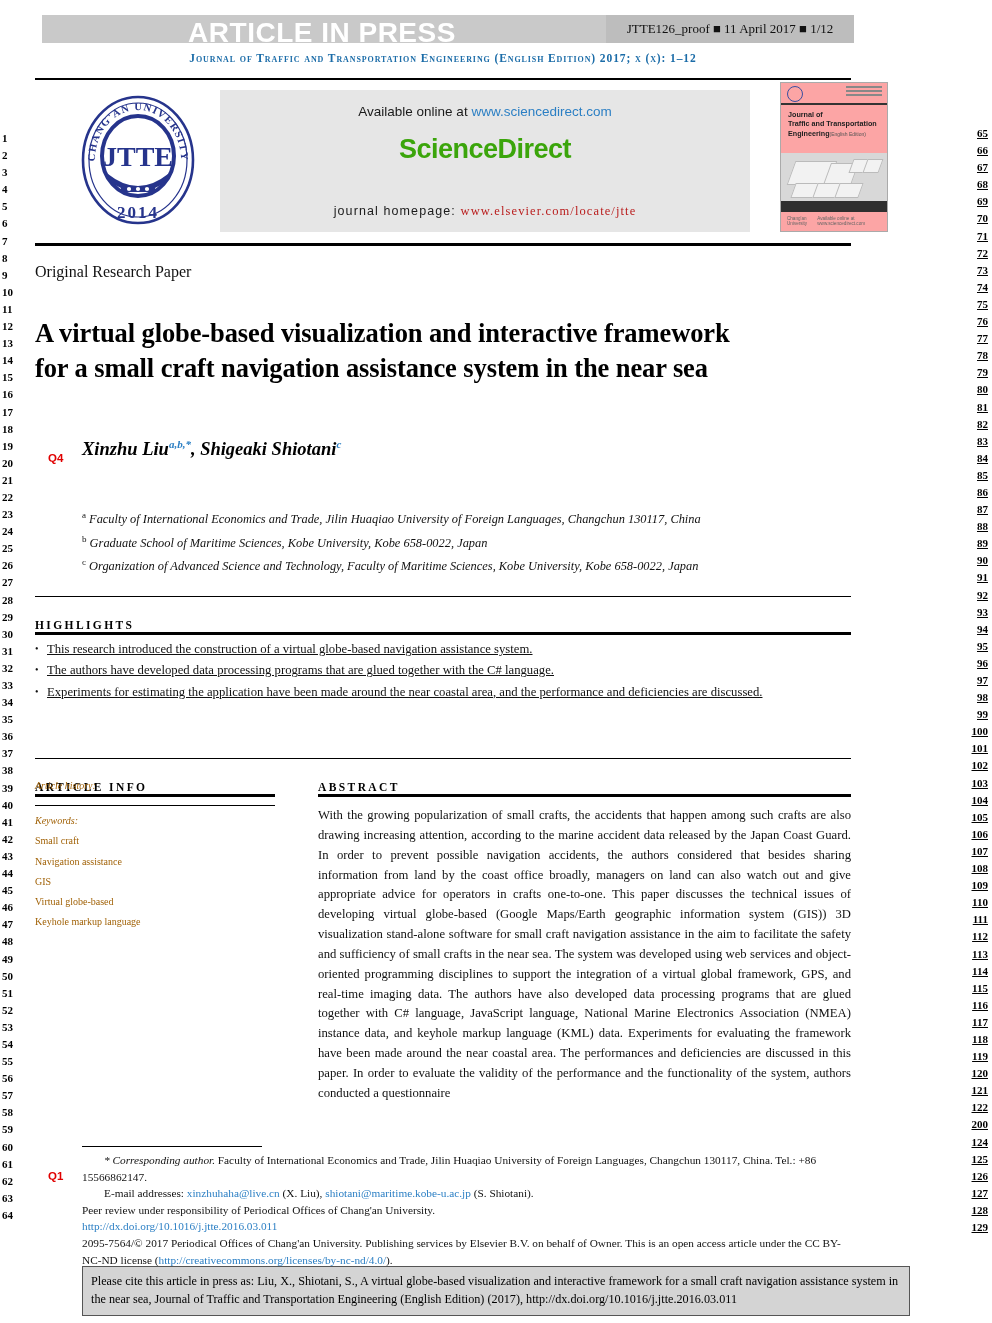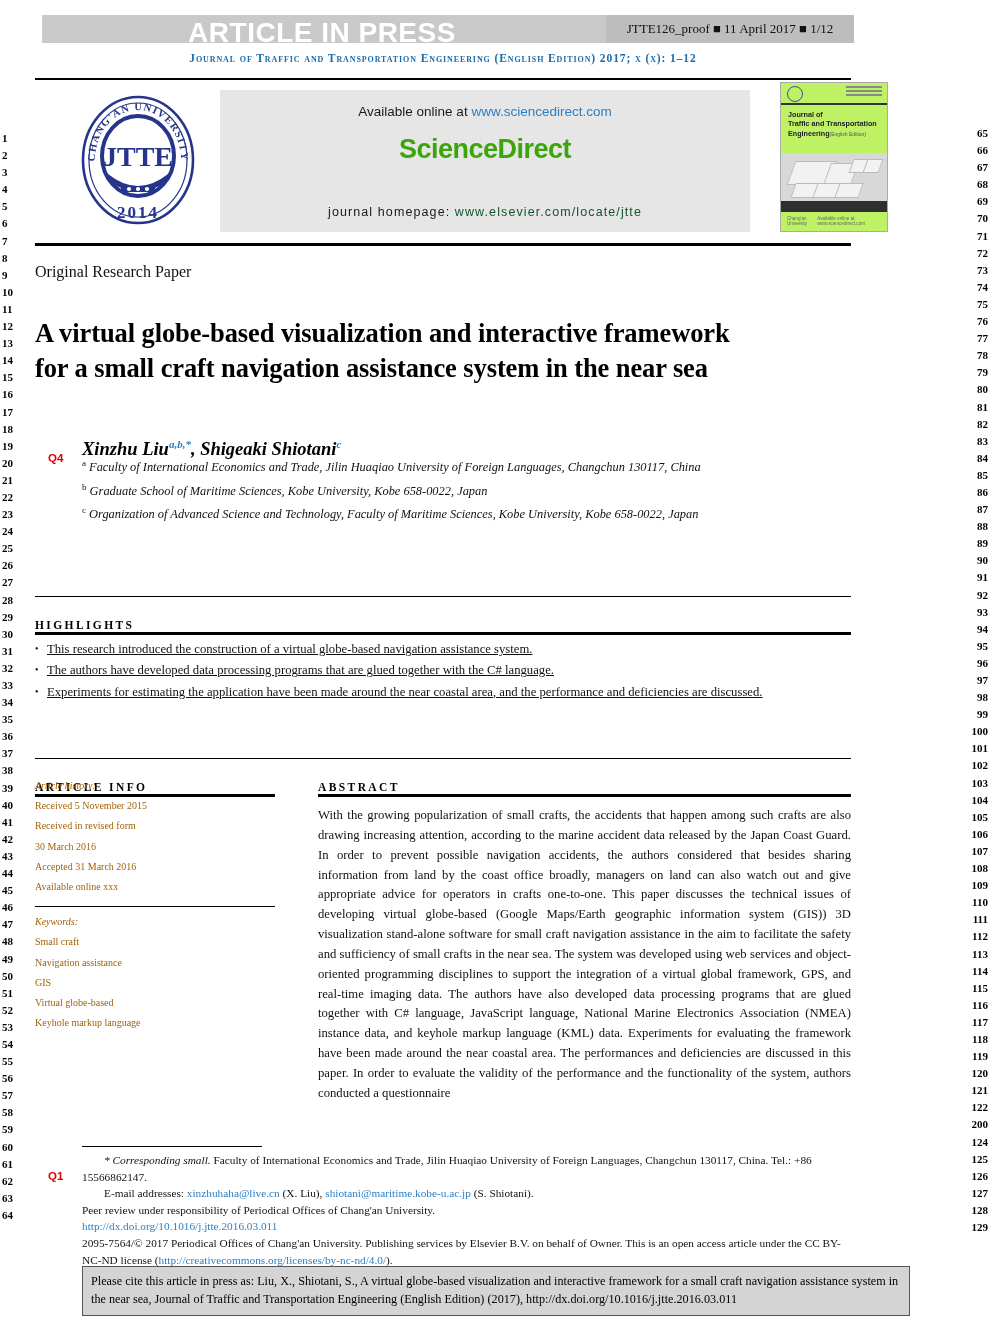--- a/index.html
+++ b/index.html
@@ -145,30 +145,30 @@
     position: absolute;
     left: 0;
     bottom: 13px;
     width: 100%;
     text-align: center;
     font-family: "Liberation Sans", sans-serif;
     font-size: 12.5px;
     letter-spacing: 1.1px;
     color: #1a1a1a;
   }
-  .sd-home a { color: #14532d; text-decoration: none; }
+  .sd-home a { color: #b91c1c; text-decoration: none; font-family: Liberation Serif, serif; }
 
   
   .cover {
     position: absolute;
     left: 745px;
     top: 0px;
     width: 106px;
     height: 148px;
-    background: #bef264;
+    background: #fca5a5;
     border: 1px solid #aaa;
     overflow: hidden;
   }
   .cover .c-hdr {
     position: absolute; left: 0; top: 0; width: 100%; height: 22px;
     border-bottom: 2px solid #333; box-sizing: border-box;
   }
   .cover .c-seal {
     position: absolute; left: 6px; top: 3px; width: 14px; height: 14px;
     border: 1px solid #3b4fa0; border-radius: 50%;
@@ -251,21 +251,21 @@
   .q-mark {
     position: absolute;
     color: #e00000;
     font-family: "Liberation Sans", sans-serif;
     font-weight: bold;
     font-size: 11.5px;
   }
   .affils {
     position: absolute;
     left: 82px;
-    top: 454px;
+    top: 506px;
     width: 800px;
     font-size: 12.4px;
     font-style: italic;
     line-height: 19.6px;
     color: #111;
   }
   .affils sup { font-style: normal; font-size: 9px; }
 
   
   .sec-head {
@@ -426,21 +426,21 @@
     <div>56</div>
     <div>57</div>
     <div>58</div>
     <div>59</div>
     <div>60</div>
     <div>61</div>
     <div>62</div>
     <div>63</div>
     <div>64</div>
   </div>
-<div class="gutter right" id="gutter-right" style="top: 125px;">
+<div class="gutter right" id="gutter-right" style="top: 125px; text-decoration: underline;">
     <div>65</div>
     <div>66</div>
     <div>67</div>
     <div>68</div>
     <div>69</div>
     <div>70</div>
     <div>71</div>
     <div>72</div>
     <div>73</div>
     <div>74</div>
@@ -604,47 +604,40 @@
 <div class="rule-thin" style="top:758px;"></div>
 
 <div class="sec-head info-head">ARTICLE INFO</div>
 <div class="sec-head abs-head">ABSTRACT</div>
 
 <div class="rule-thick" style="left:35px; top:794px; width:240px;"></div>
 <div class="rule-thick" style="left:318px; top:794px; width:533px;"></div>
 
 <div class="info-col">
   <div class="label">Article history:</div>
-  <div id="history-items">
-      <div>Received 5 November 2015</div>
-      <div>Received in revised form</div>
-      <div>30 March 2016</div>
-      <div>Accepted 31 March 2016</div>
-      <div>Available online xxx</div>
-    </div>
   <div class="rule-thin" style="position:relative; left:0; top:9px; width:240px; margin-bottom:14px;"></div>
   <div class="kw-block" style="margin-top:0;">
     <div class="label">Keywords:</div>
     <div id="keyword-items">
         <div>Small craft</div>
         <div>Navigation assistance</div>
         <div>GIS</div>
         <div>Virtual globe-based</div>
         <div>Keyhole markup language</div>
       </div>
   </div>
 </div>
 
 <div class="abs-col">With the growing popularization of small crafts, the accidents that happen among such crafts are also drawing increasing attention, according to the marine accident data released by the Japan Coast Guard. In order to prevent possible navigation accidents, the authors considered that besides sharing information from land by the coast office broadly, managers on land can also watch out and give appropriate advice for operators in crafts one-to-one. This paper discusses the technical issues of developing virtual globe-based (Google Maps/Earth geographic information system (GIS)) 3D visualization stand-alone software for small craft navigation assistance in the aim to facilitate the safety and sufficiency of small crafts in the near sea. The system was developed using web services and object-oriented programming disciplines to support the integration of a virtual global framework, GPS, and real-time imaging data. The authors have also developed data processing programs that are glued together with C# language, JavaScript language, National Marine Electronics Association (NMEA) instance data, and keyhole markup language (KML) data. Experiments for evaluating the framework have been made around the near coastal area. The performances and deficiencies are discussed in this paper. In order to evaluate the validity of the performance and the functionality of the system, authors conducted a questionnaire</div>
 
 <div class="fn-rule"></div>
 <div class="q-mark" style="left:48px; top:1170px;">Q1</div>
 <div class="footnote">
   <p class="fn-indent">
-    <span class="ital">* Corresponding small.</span><span> Faculty of International Economics and Trade, Jilin Huaqiao University of Foreign Languages, Changchun 130117, China. Tel.: +86 15566862147.</span>
+    <span class="ital">* Corresponding author.</span><span> Faculty of International Economics and Trade, Jilin Huaqiao University of Foreign Languages, Changchun 130117, China. Tel.: +86 15566862147.</span>
   </p>
   <p class="fn-indent">
     <span>E-mail addresses:</span>
     <a href="#">xinzhuhaha@live.cn</a>
     <span>(X. Liu),</span>
     <a href="#">shiotani@maritime.kobe-u.ac.jp</a>
     <span>(S. Shiotani).</span>
   </p>
   <p>Peer review under responsibility of Periodical Offices of Chang'an University.</p>
   <p><a href="#">http://dx.doi.org/10.1016/j.jtte.2016.03.011</a></p>

